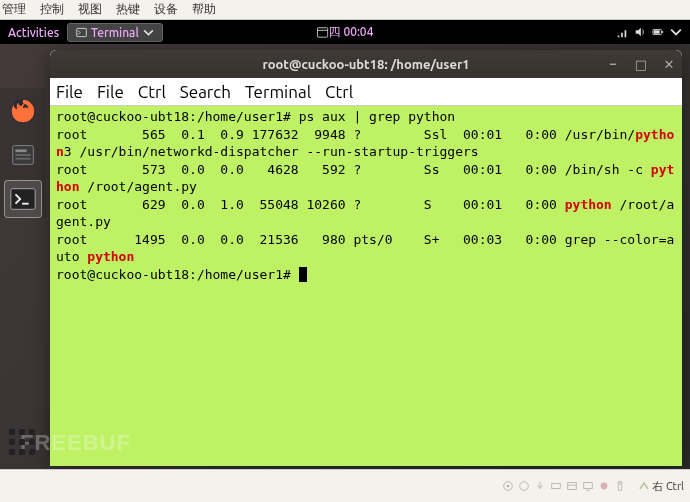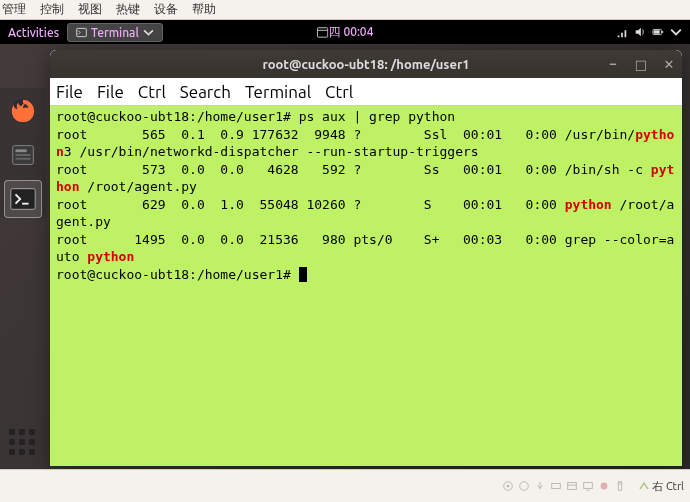--- a/index.html
+++ b/index.html
@@ -144,20 +144,21 @@
       <span>Ctrl</span>
     </div>
     <div class="term-body" id="term-body">root@cuckoo-ubt18:/home/user1# ps aux | grep python
 root       565  0.1  0.9 177632  9948 ?        Ssl  00:01   0:00 /usr/bin/<span class="hl">python</span>3 /usr/bin/networkd-dispatcher --run-startup-triggers
 root       573  0.0  0.0   4628   592 ?        Ss   00:01   0:00 /bin/sh -c <span class="hl">python</span> /root/agent.py
 root       629  0.0  1.0  55048 10260 ?        S    00:01   0:00 <span class="hl">python</span> /root/agent.py
 root      1495  0.0  0.0  21536   980 pts/0    S+   00:03   0:00 grep --color=auto <span class="hl">pyt</span><span class="hl">hon</span>
 root@cuckoo-ubt18:/home/user1# <span class="cursor"></span></div>
   </div>
 
+  <div class="watermark">FREEBUF</div>
   <div class="waffle">
     <div></div>
       <div></div>
       <div></div>
       <div></div>
       <div></div>
       <div></div>
       <div></div>
       <div></div>
       <div></div>

